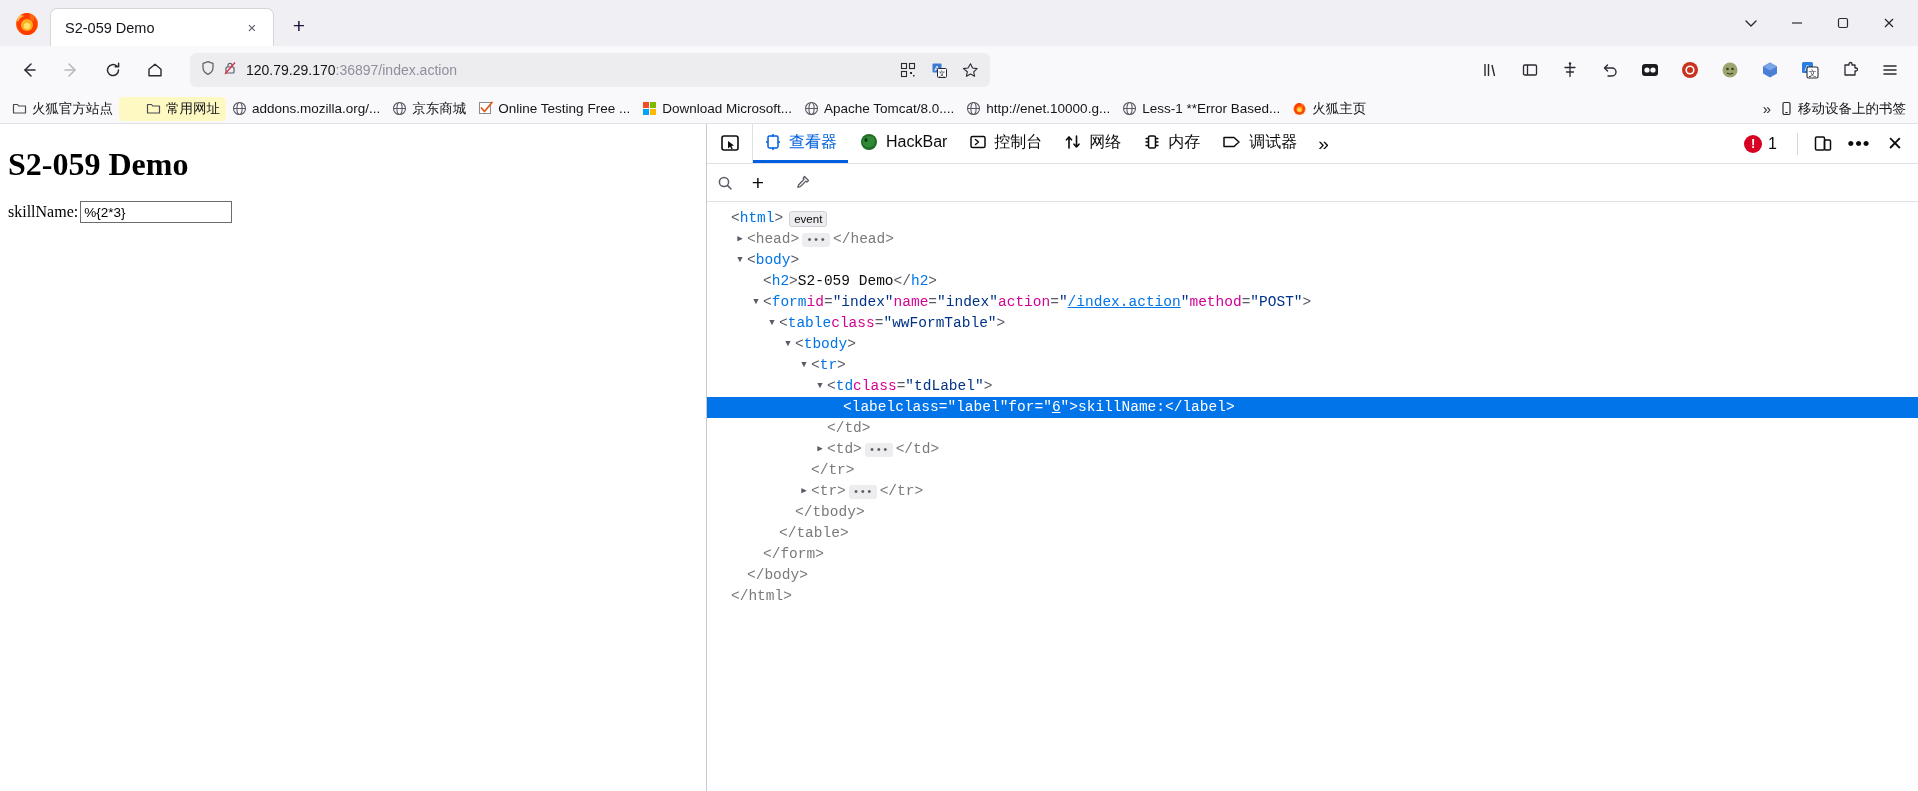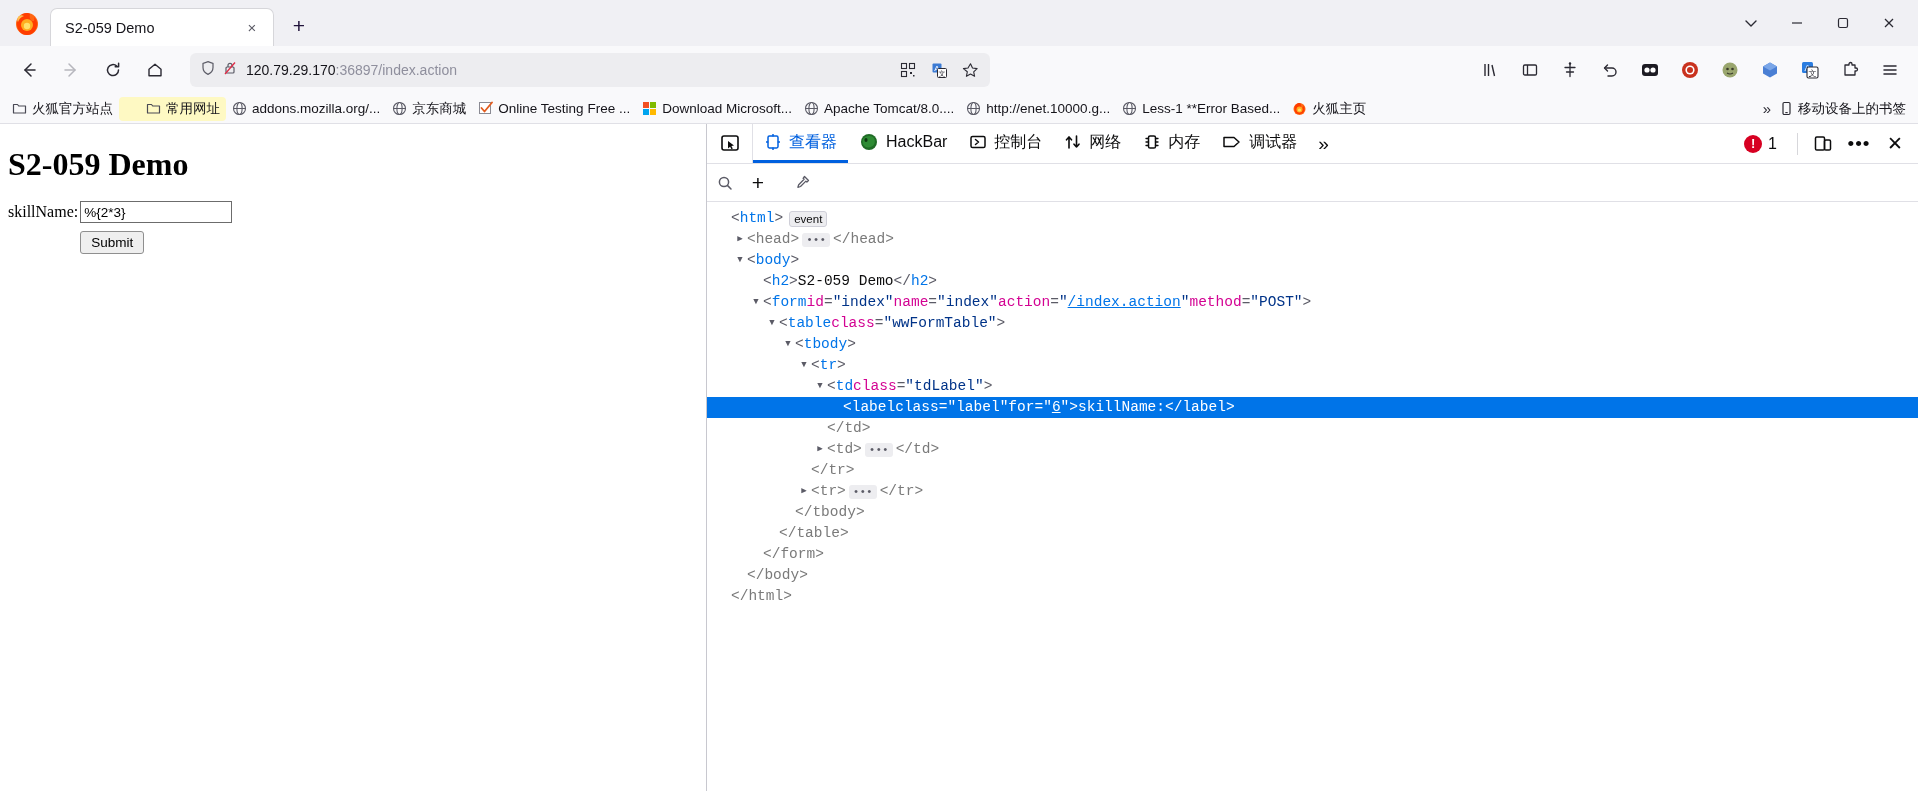--- a/index.html
+++ b/index.html
@@ -502,26 +502,20 @@
     <div class="page">
       <h2>S2-059 Demo</h2>
       <table class="form-table">
         <tbody>
           <tr>
             <td class="tdLabel">skillName:</td>
             <td>
               <input class="skill-input" type="text" value="%{2*3}" style="">
             </td>
           </tr>
-          <tr>
-            <td></td>
-            <td class="submit-row">
-              <button class="submit-btn">Submit</button>
-            </td>
-          </tr>
         </tbody>
       </table>
     </div>
 
     <div class="devtools">
 
       <div class="dt-toolbar">
         <div class="dt-picker">
           <svg width="20" height="20" viewBox="0 0 20 20">
             <rect x="2" y="2" width="16" height="14" rx="2" stroke="#0c0c0d" stroke-width="1.6" fill="none"></rect>

